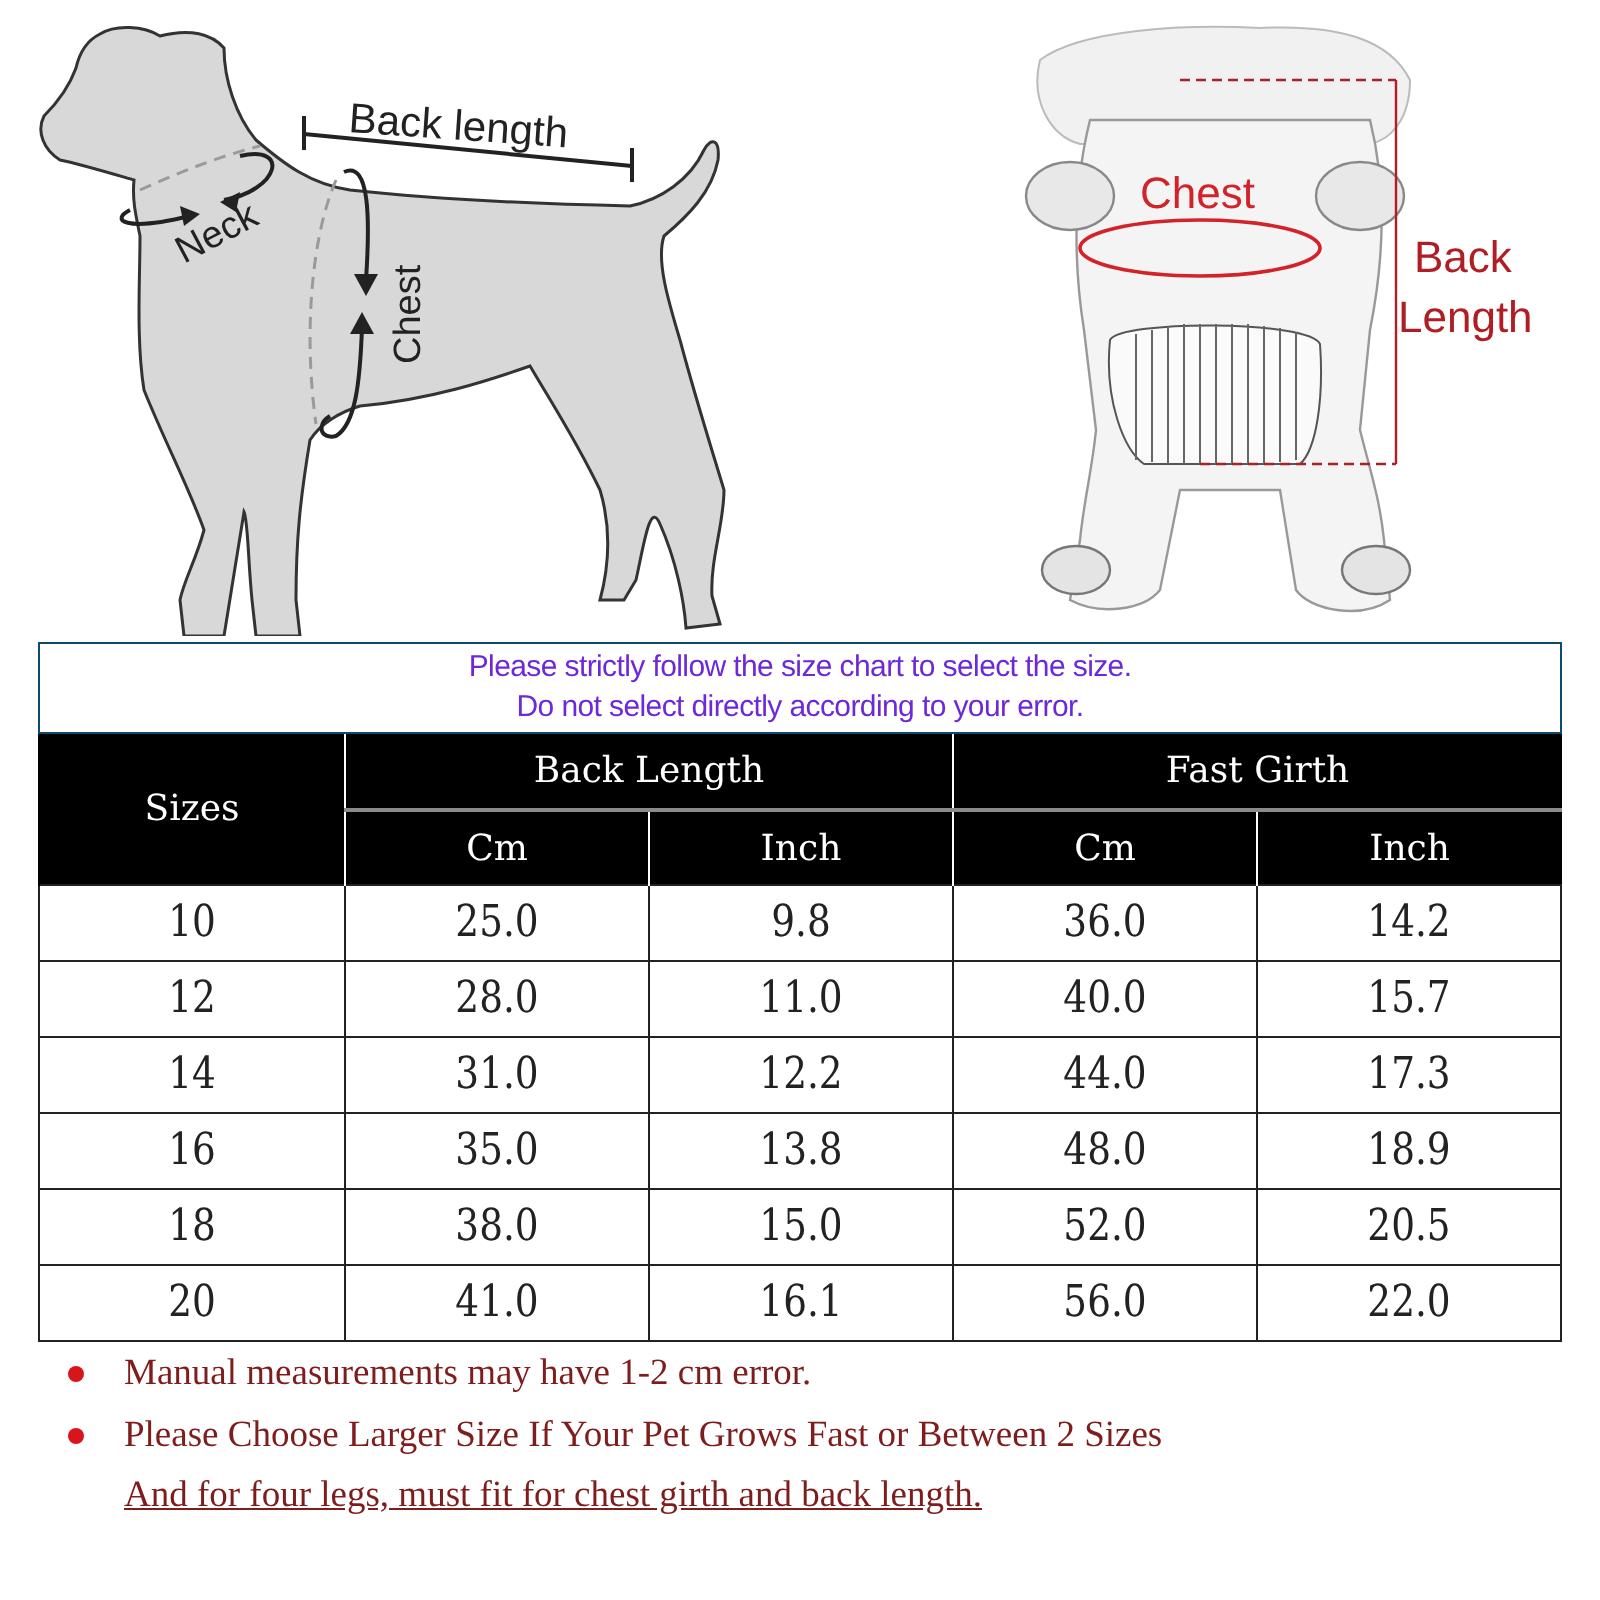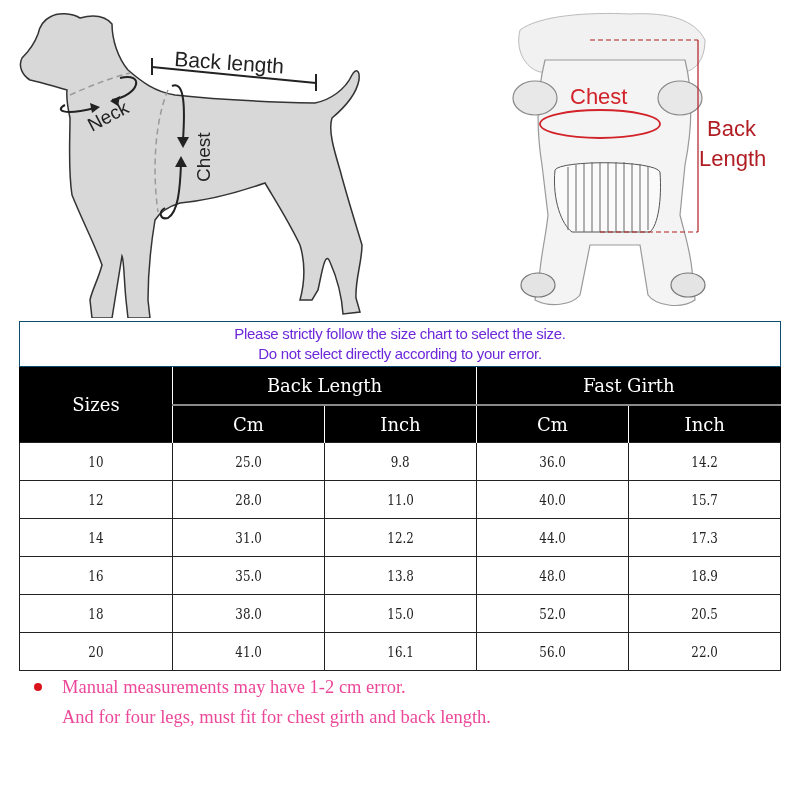--- a/index.html
+++ b/index.html
@@ -18,27 +18,27 @@
   .notice-cell { border: 1px solid #0c4a6e; height: 44px; color: #6d28d9; font-size: 15px; line-height: 20px; font-family: "Liberation Sans", sans-serif; letter-spacing: -0.3px; }
   .notice-cell div { display: block; }
 
   .hdr { background: #000; color: #fff; font-family: "DejaVu Serif", serif; font-size: 18px; font-weight: normal; }
   .hdr-size { height: 75px; border-left: 1px solid #000; border-right: 1px solid #fff; }
   .hdr-group { height: 37px; border-bottom: 2px solid #8a8a8a; }
   .hdr-group.first { border-right: 1px solid #fff; }
   .hdr-unit { height: 36px; }
   .hdr-unit.sep { border-right: 1px solid #fff; }
 
-  .row td { height: 37px; border: 1px solid #222; font-family: "DejaVu Serif", serif; font-size: 14px; color: #222; transform: none; }
+  .row td { height: 37px; border: 1px solid #222; font-family: "DejaVu Serif", serif; font-size: 22px; color: #222; transform: none; }
   .row td span { display: inline-block; transform: scaleX(0.85); }
 
-  .notes { position: absolute; left: 32px; top: 676px; width: 740px; font-family: "Liberation Serif", serif; font-size: 18.5px; color: #ec4899; }
+  .notes { position: absolute; left: 32px; top: 676px; width: 740px; font-family: "Liberation Serif", serif; font-size: 18.5px; color: #7f1d1d; }
   .note { position: relative; padding-left: 30px; height: 31px; line-height: 22px; }
   .note .dot { position: absolute; left: 2px; top: 7px; width: 8px; height: 8px; border-radius: 50%; background: #d9141c; }
-  .note-cont { padding-left: 30px; line-height: 22px; margin-top: -1px; }
+  .note-cont { padding-left: 30px; line-height: 22px; margin-top: -1px; text-decoration: underline; }
 </style>
 </head>
 <body>
 
 <div class="illus dog">
   <svg viewBox="0 0 400 318" xmlns="http://www.w3.org/2000/svg">
     <path d="M50,17 C58,12 72,13 80,18 C95,14 106,17 112,24 C112,40 118,58 128,70 C142,82 155,92 175,95 C220,100 270,102 315,103 C330,100 345,90 352,75 C356,68 360,70 359,80 C356,96 344,108 332,118 C328,130 334,150 340,170 C348,200 356,225 362,245 C362,262 355,280 356,298 L360,312 L343,314 C342,300 338,280 330,262 C325,250 322,272 318,290 L312,300 L300,300 C304,285 306,265 300,245 C288,220 275,200 265,183 C245,190 215,200 180,203 C170,206 160,212 155,220 C150,250 148,270 148,300 L150,318 L128,318 L126,300 C124,280 124,260 122,256 C118,280 115,300 112,318 L92,318 L90,300 C92,290 98,280 102,265 C95,245 82,220 72,195 C68,170 70,140 70,118 C68,108 66,100 67,90 C60,88 40,82 30,80 C22,75 18,66 22,58 C28,52 34,45 38,34 C40,25 44,20 50,17 Z" fill="#d8d8d8" stroke="#333" stroke-width="1.5"></path>
 
     <path d="M70,95 C90,86 110,78 130,73" fill="none" stroke="#9a9a9a" stroke-width="1.5" stroke-dasharray="6,4"></path>
 
@@ -181,14 +181,18 @@
     </tr>
   </tbody>
     </table>
 </div>
 
 <div class="notes">
   <div class="note">
     <span class="dot"></span>
     <span>Manual measurements may have 1-2 cm error.</span>
   </div>
+  <div class="note">
+    <span class="dot"></span>
+    <span>Please Choose Larger Size If Your Pet Grows Fast or Between 2 Sizes</span>
+  </div>
   <div class="note-cont">And for four legs, must fit for chest girth and back length.</div>
 </div>
 
 </body></html>

